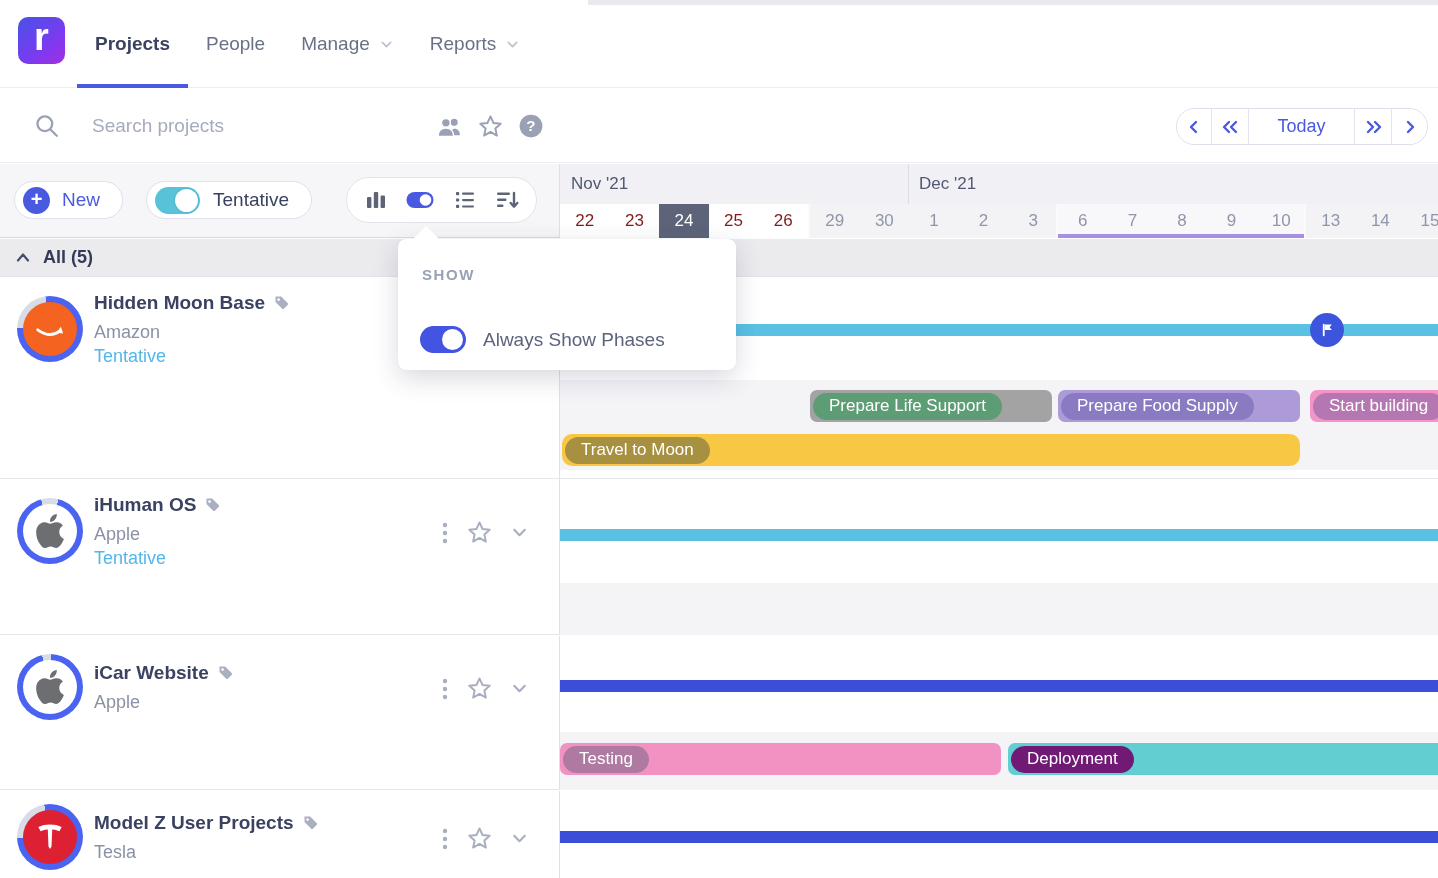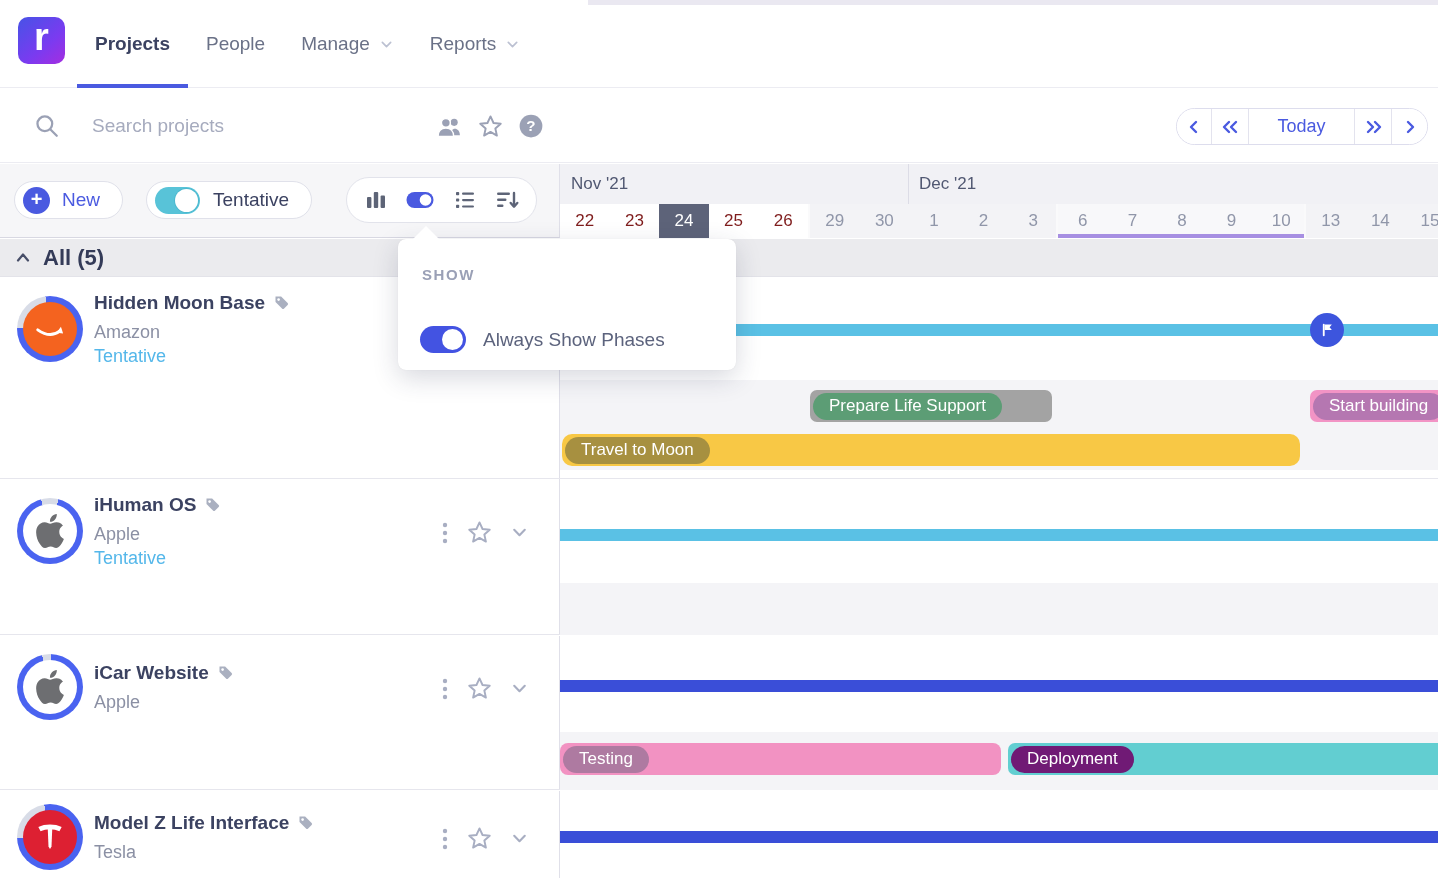--- a/index.html
+++ b/index.html
@@ -54,21 +54,21 @@
   .wk2 { width:248px; background:#f3f3f6; border-left:2px solid #fafafb; }
   .wk3 { width:248px; background:#f8f8fa; border-left:2px solid #fafafb; position:relative; }
   .wk3::after { content:""; position:absolute; left:0; right:0; bottom:0; height:4px; background:#a78fe2; }
   .wk4 { flex:1; background:#f3f3f6; border-left:2px solid #fafafb; }
   .day { flex:1 0 49.6px; width:49.6px; text-align:center; line-height:34px; font-size:17px; color:#7f1d1d; }
   .day.dim { color:#9096a9; }
   .day.today { background:#5d6379; color:#fff; }
 
   
   .grouprow { position:absolute; left:0; top:239px; width:1438px; height:38px; background:#ebebee; border-bottom:1px solid #e3e3e9; display:flex; align-items:center; padding-left:14px; gap:11px; cursor:pointer; }
-  .grouprow-label { font-size:22px; font-weight:bold; color:#343b58; }
+  .grouprow-label { font-size:18px; font-weight:bold; color:#343b58; }
 
   
   .prow { position:absolute; left:0; width:1438px; background:#fff; border-bottom:1px solid #e6e6ed; }
   .prow-left { position:absolute; left:0; top:0; bottom:0; width:560px; border-right:1px solid #e0e0e9; background:#fff; z-index:2; }
   .prow-right { position:absolute; left:560px; top:0; bottom:0; right:0; }
   .avatar { position:absolute; left:17px; width:66px; height:66px; border-radius:50%; display:flex; align-items:center; justify-content:center; }
   .avatar-inner { width:54px; height:54px; border-radius:50%; display:flex; align-items:center; justify-content:center; overflow:hidden; }
   .ring-amazon { background:conic-gradient(#4a63f0 0deg 272deg, #d8dce7 272deg 352deg, #4a63f0 352deg 360deg); }
   .ring-ihuman { background:conic-gradient(from 0deg, #d8dce7 0deg 15deg, #4a63f0 15deg 344deg, #d8dce7 344deg 360deg); }
   .ring-icar   { background:conic-gradient(from -14deg, #d8dce7 0deg 16deg, #4a63f0 16deg 360deg); }
@@ -85,21 +85,21 @@
   .bar-cyan { background:#5ac1e5; }
   .bar-blue { background:#3a4ed8; }
   .milestone { position:absolute; left:750px; width:34px; height:34px; border-radius:50%; background:#3d55dd; display:flex; align-items:center; justify-content:center; cursor:pointer; z-index:3; }
   .phasestrip { position:absolute; left:0; right:0; background:#f4f4f7; }
   .phase { position:absolute; height:32px; border-radius:7px; display:flex; align-items:center; cursor:pointer; }
   .phase-pill { height:27px; margin-left:3px; border-radius:14px; padding:0 16px; display:flex; align-items:center; color:#fff; font-size:17px; font-weight:500; white-space:nowrap; }
   .ph-green { background:#a3a3a3; } .ph-green .phase-pill { background:#5c9d75; }
   .ph-purple { background:#ad9ad9; } .ph-purple .phase-pill { background:#8a7ac2; }
   .ph-pink { background:#f294c5; } .ph-pink .phase-pill { background:#b577b1; }
   .ph-yellow { background:#f8c845;border-radius:10px; } .ph-yellow .phase-pill { background:#a79040; }
-  .ph-rose { background:#f292c2;border-radius:8px; } .ph-rose .phase-pill { background:#ae7aa1; }
+  .ph-rose { background:#f292c2; } .ph-rose .phase-pill { background:#ae7aa1; }
   .ph-teal { background:#62ced1; } .ph-teal .phase-pill { background:#701a75; }
 
   
   .popup { position:absolute; left:398px; top:239px; width:338px; height:131px; background:#fff; border-radius:8px;
            box-shadow:0 8px 26px rgba(40,44,80,.18), 0 0 1px rgba(0,0,0,.1); z-index:60; }
   .popup-notch { position:absolute; top:-13px; left:14px; width:0; height:0; border-left:14px solid transparent; border-right:14px solid transparent; border-bottom:14px solid #fff; }
   .popup-header { position:absolute; left:24px; top:27px; font-size:15px; font-weight:600; letter-spacing:1.6px; color:#9aa0b6; }
   .popup-row { position:absolute; left:22px; top:87px; display:flex; align-items:center; gap:17px; cursor:pointer; }
   .sw-popup { width:46px; height:27px; background:#4353e2; }
   .sw-popup::after { top:3px; right:3.5px; width:21px; height:21px; }
@@ -285,20 +285,23 @@
       <div class="milestone" style="top:35px;">
         <svg width="20" height="20" viewBox="0 0 24 24">
           <rect x="7" y="4.5" width="2.2" height="15" rx="1.1" fill="#fff"></rect>
           <path d="M9.2 5.5h8.6l-2.7 3.3 2.7 3.3H9.2z" fill="#fff"></path>
         </svg>
       </div>
       <div class="phasestrip" style="top:102px; height:90px;">
         <div class="phase ph-green" style="left:250px; top:10px; width:242px;">
           <span class="phase-pill">Prepare Life Support</span>
         </div>
+        <div class="phase ph-purple" style="left:498px; top:10px; width:242px;">
+          <span class="phase-pill">Prepare Food Supply</span>
+        </div>
         <div class="phase ph-pink" style="left:750px; top:10px; width:190px;">
           <span class="phase-pill">Start building</span>
         </div>
         <div class="phase ph-yellow" style="left:2px; top:54px; width:738px;">
           <span class="phase-pill">Travel to Moon</span>
         </div>
       </div>
     </div>
     <div class="prow-left">
       <div class="avatar ring-amazon" style="top:18px;">
@@ -441,21 +444,21 @@
     <div class="prow-left">
       <div class="avatar ring-tesla" style="top:13px;">
         <div class="avatar-inner inner-tesla">
           <svg width="40" height="40" viewBox="0 0 48 48">
             <path d="M10 12 C 18 8 30 8 38 12 L 35.3 17.2 C 29 13.9 19 13.9 12.7 17.2 Z" fill="#fff"></path>
             <path d="M21.3 14.2 h5.4 L25.8 35.5 L24 38.5 L22.2 35.5 Z" fill="#fff"></path>
           </svg>
         </div>
       </div>
       <div class="ptitle" style="top:21px;">
-        <span>Model Z Life Interface</span>
+        <span>Model Z User Projects</span>
         <svg width="16" height="16" viewBox="0 0 16 16">
             <path d="M1.5 1.5h5.6l6.5 6.5a1.5 1.5 0 0 1 0 2.1l-3.5 3.5a1.5 1.5 0 0 1-2.1 0L1.5 7.1z" fill="#aab0c0"></path>
             <circle cx="4.6" cy="4.6" r="1.3" fill="#fff"></circle>
           </svg>
       </div>
       <div class="pclient" style="top:51px;">Tesla</div>
       <div class="acts" style="top:34px;">
         <button class="icon-btn">
           <svg width="8" height="24" viewBox="0 0 8 24">
               <circle cx="4" cy="4" r="2.2" fill="#a8aec2"></circle>

